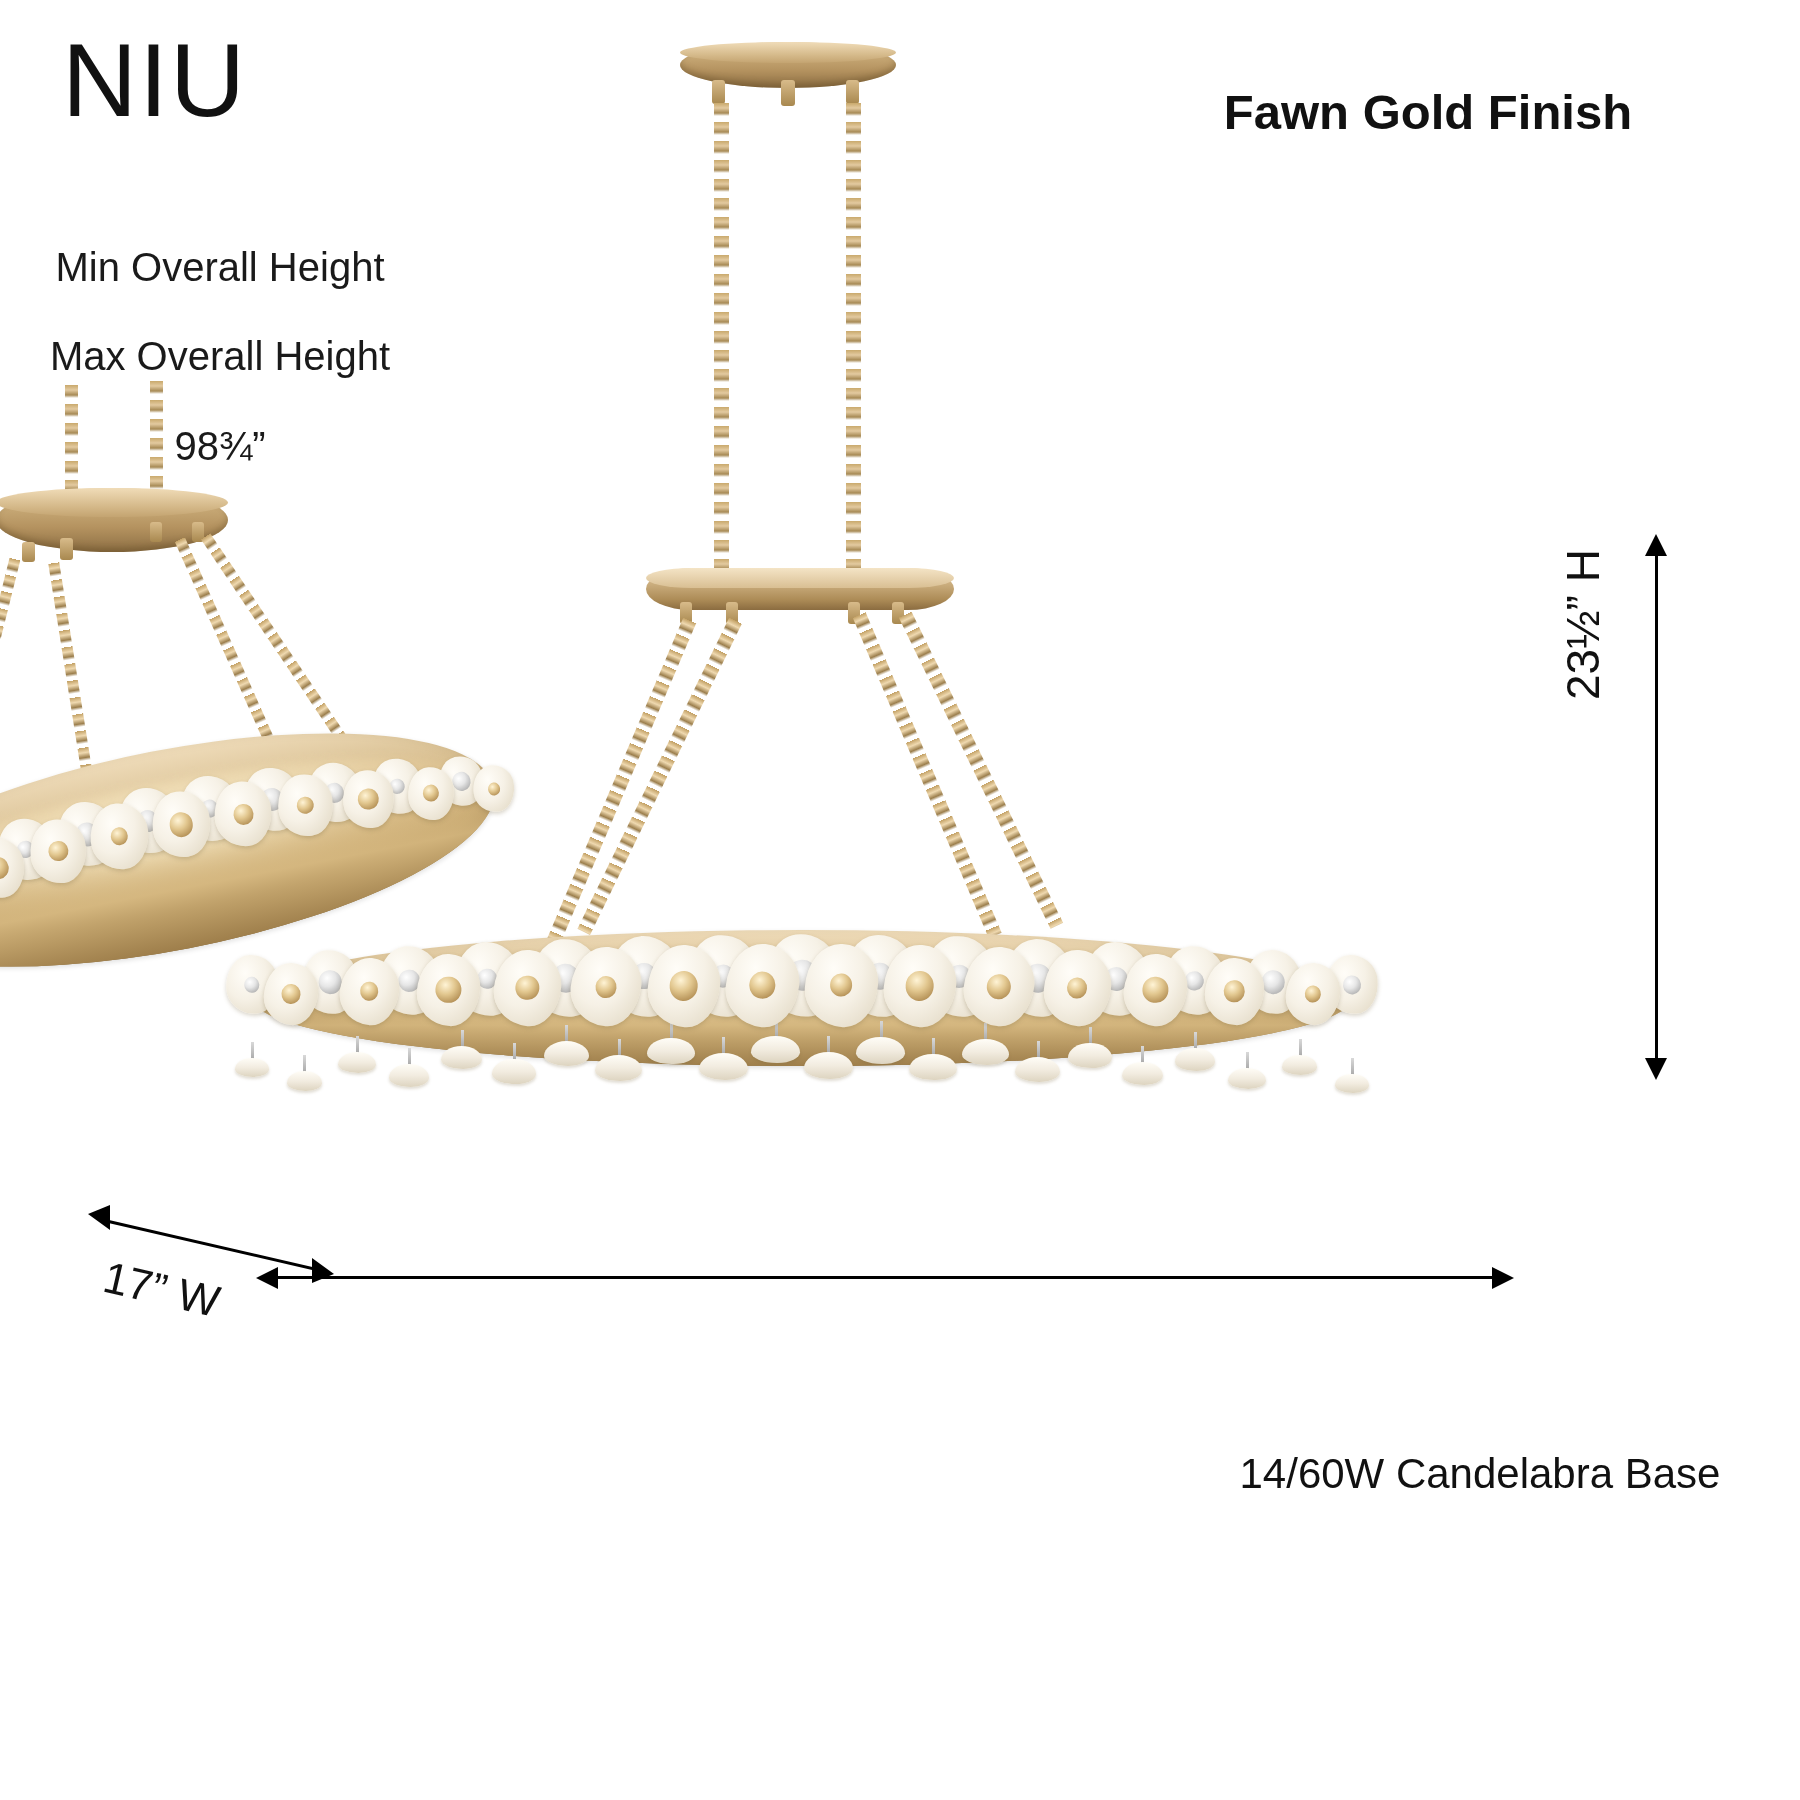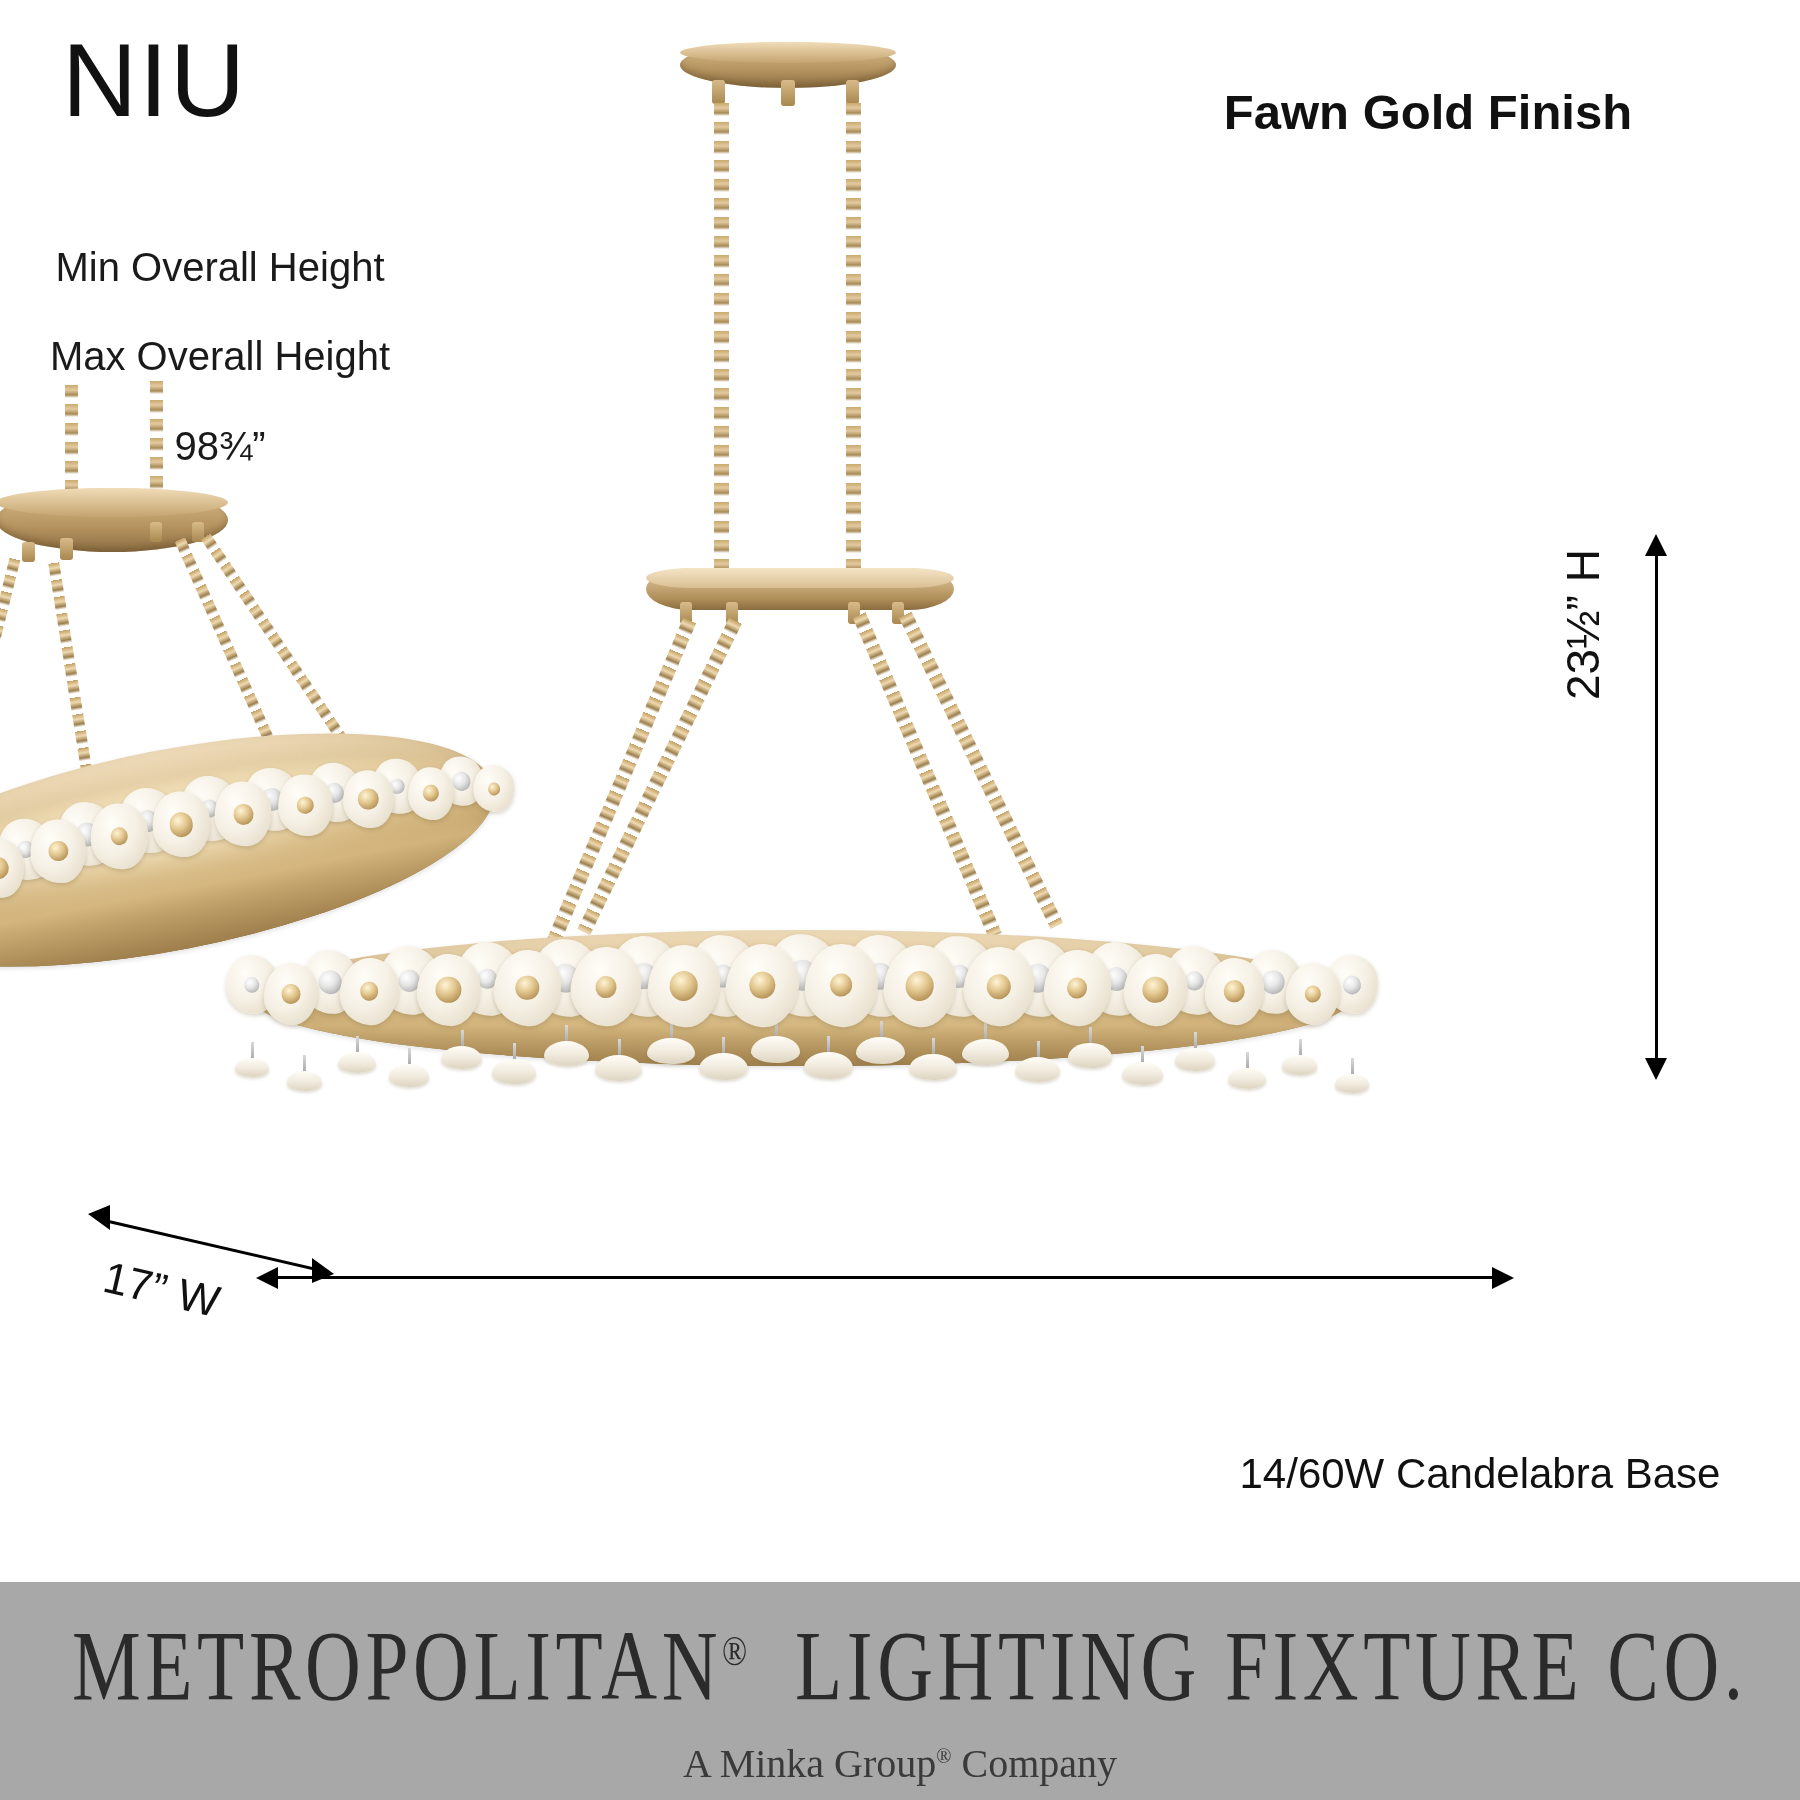--- a/index.html
+++ b/index.html
@@ -455,23 +455,14 @@
   <div class="arrow" style="left:256px;top:1267px;border-top:11px solid transparent;border-bottom:11px solid transparent;border-right:22px solid #000;"></div>
   <div class="arrow" style="left:1492px;top:1267px;border-top:11px solid transparent;border-bottom:11px solid transparent;border-left:22px solid #000;"></div>
 
   <div class="dimline" style="left:100px;top:1218px;width:232px;height:3px;transform:rotate(13deg);transform-origin:left center;"></div>
   <div class="arrow" style="left:88px;top:1205px;border-top:9px solid transparent;border-bottom:16px solid transparent;border-right:22px solid #000;"></div>
   <div class="arrow" style="left:312px;top:1258px;border-top:16px solid transparent;border-bottom:9px solid transparent;border-left:22px solid #000;"></div>
   <div class="dim-w-label">17” W</div>
 
   <div class="wattage">14/60W Candelabra Base</div>
 
-  <div class="footer">
-    <div class="footer-logo">
-      <span>METROPOLITAN</span><sup>®</sup>
-      &nbsp;<span>LIGHTING FIXTURE CO.</span>
-    </div>
-    <div class="footer-tag">
-      <span>A Minka Group</span><sup>®</sup><span> Company</span>
-    </div>
-  </div>
 
 </div>
 
 </body></html>

